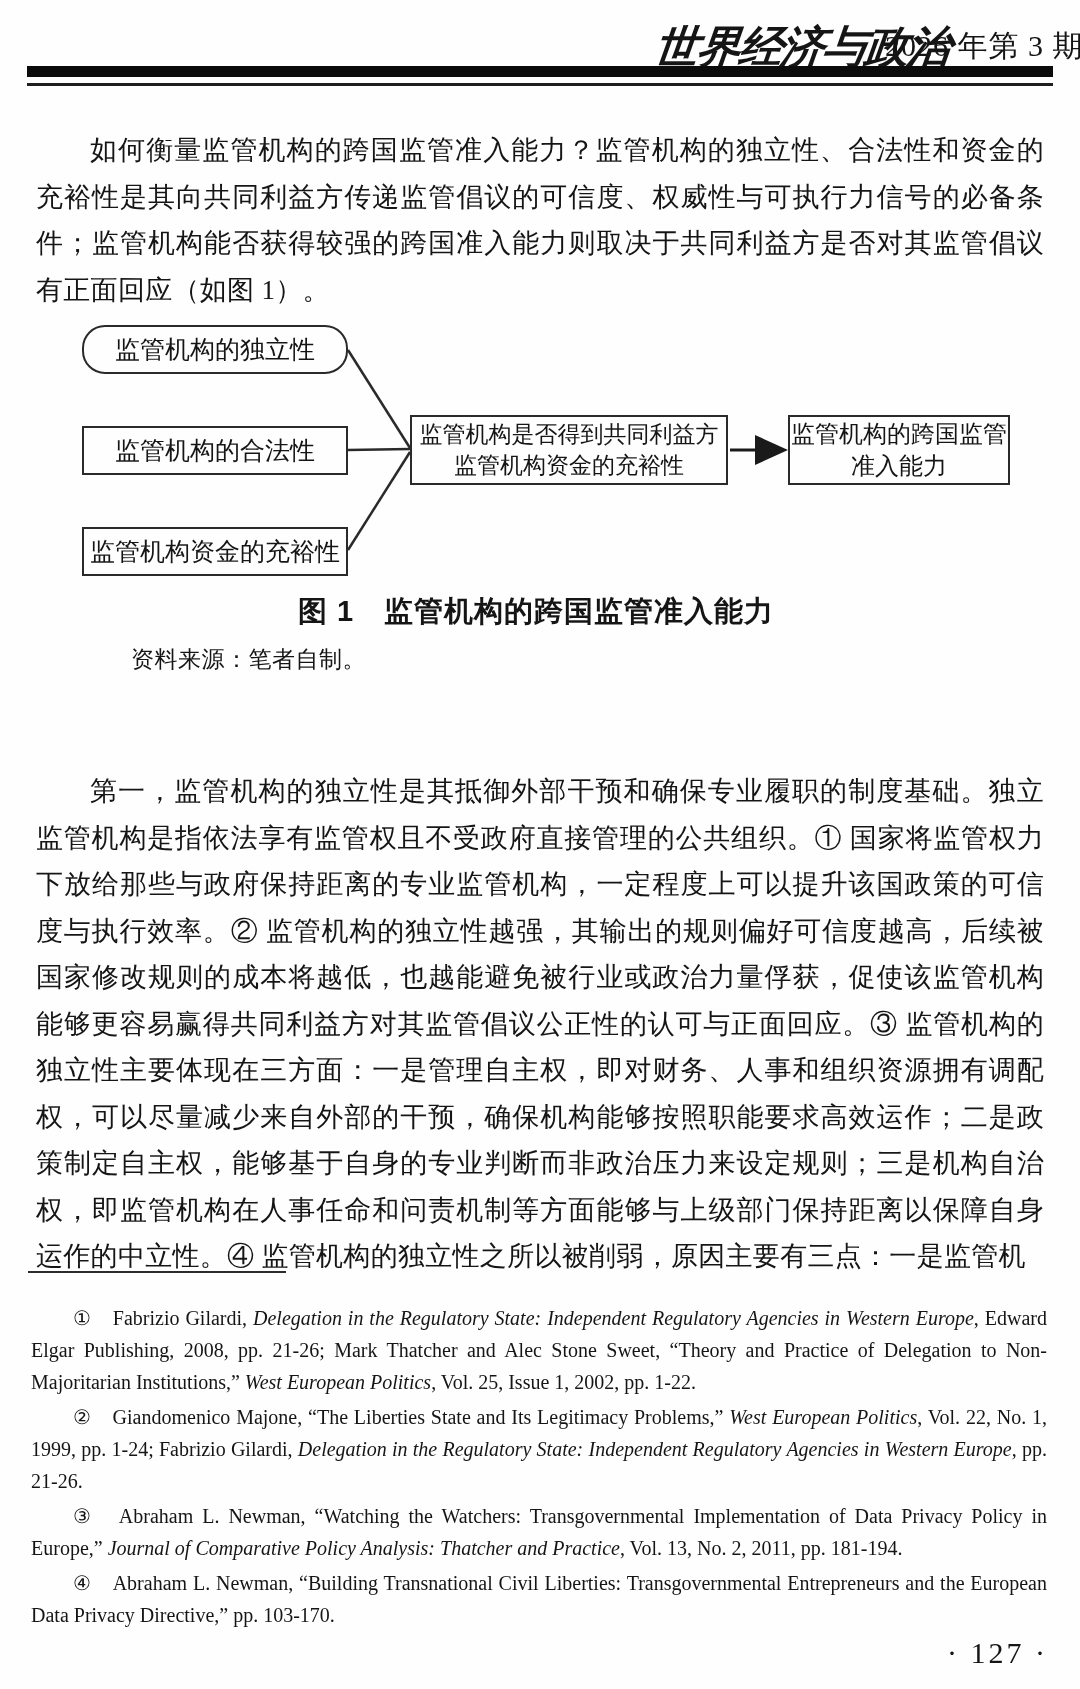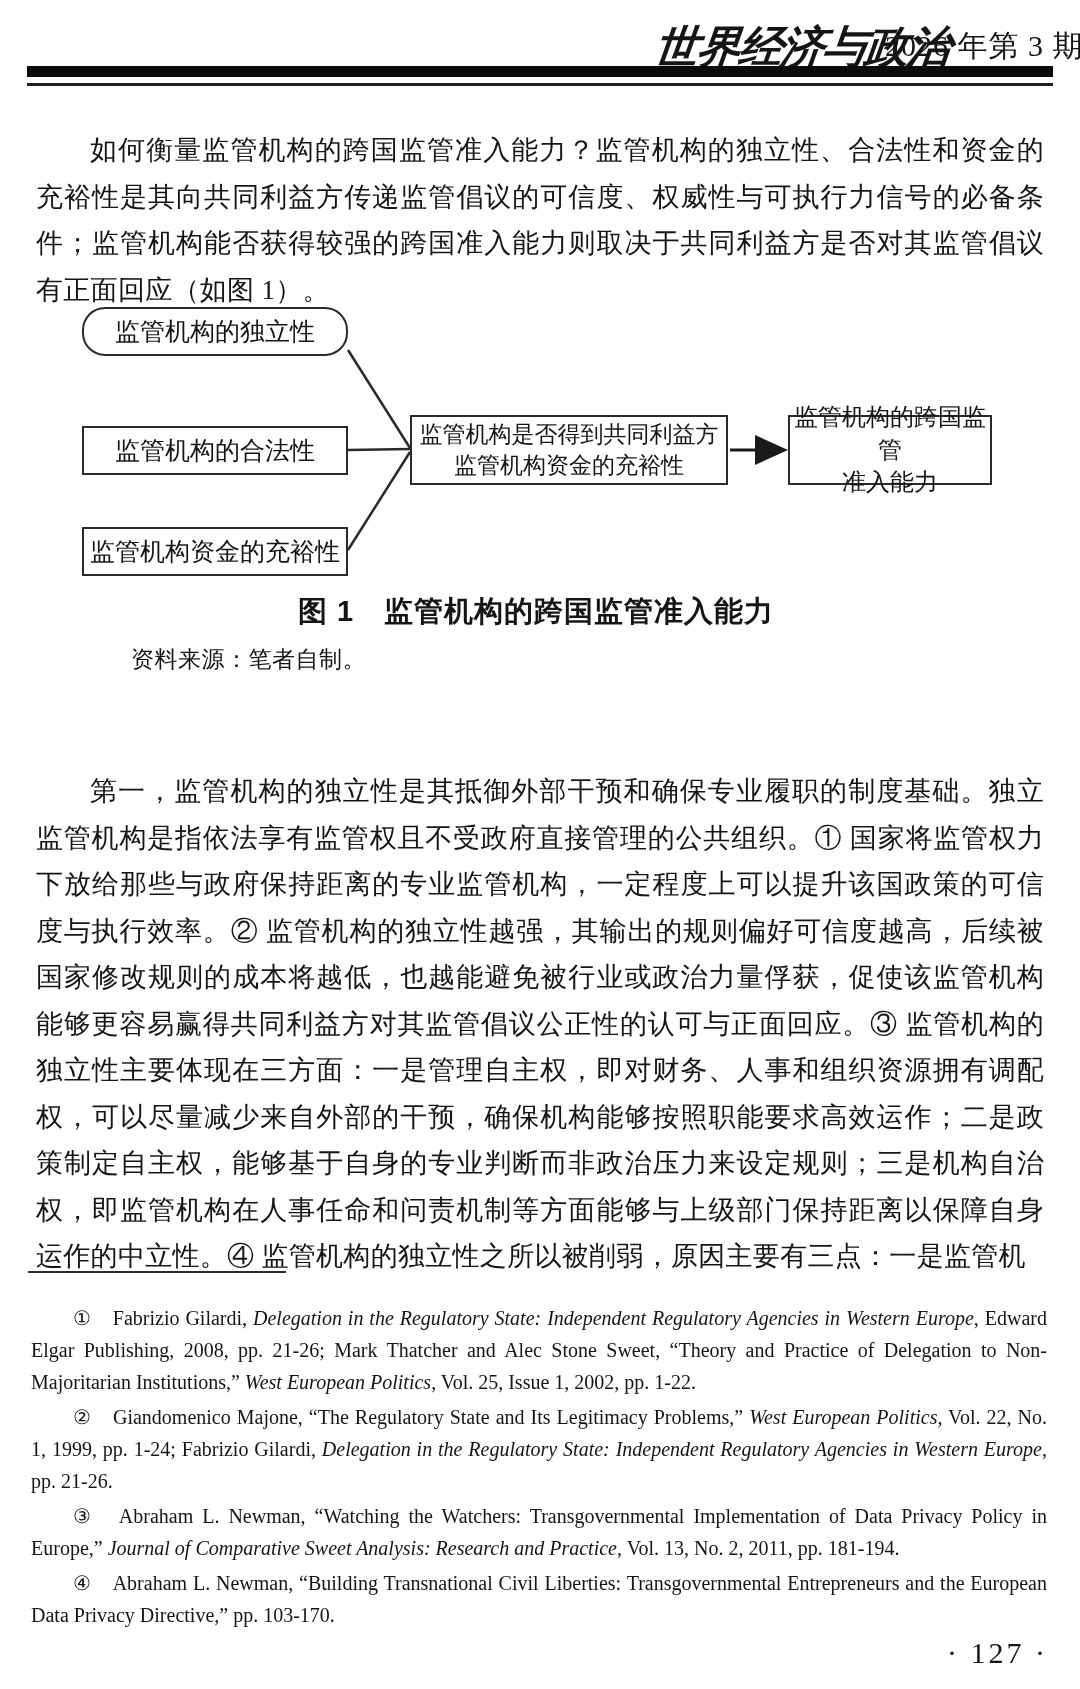--- a/index.html
+++ b/index.html
@@ -41,25 +41,25 @@
   .figure { position:absolute; left:40px; top:300px; width:1008px; height:290px; }
   .figure svg { position:absolute; left:0; top:0; }
   .dbox {
     position:absolute; box-sizing:border-box;
     border:2.5px solid #2a2a2a; background:#fefefe;
     display:flex; align-items:center; justify-content:center;
     text-align:center; font-size:25px; line-height:1.35;
     white-space:pre-line;
   }
   .dbox.small  { left:42px;  width:266px; height:49px; }
-  .b-ind { top:7px;border-radius:23px; }
+  .b-ind { top:25px;border-radius:23px; }
   .b-leg { top:126px; }
   .b-fund{ top:227px; height:47px; }
   .b-resp{ left:370px; top:115px; width:318px; height:70px; font-size:23px; }
-  .b-out { left:748px; top:115px; width:204px; height:70px; font-size:24px; }
+  .b-out { left:748px; top:115px; width:222px; height:70px; font-size:24px; }
 
   .fig-caption {
     position:absolute; left:32px; top:592px; width:1008px;
     text-align:center; font-size:29px; font-weight:700;
     font-family:"Liberation Sans","DejaVu Sans",sans-serif;
     letter-spacing:1px;
   }
   .fig-source {
     position:absolute; left:131px; top:644px;
     font-size:23px; letter-spacing:0.5px;
@@ -113,20 +113,20 @@
   </div>
 
   <div class="fig-caption">图 1　监管机构的跨国监管准入能力</div>
   <div class="fig-source">资料来源：笔者自制。</div>
 
   <p class="para para2">第一，监管机构的独立性是其抵御外部干预和确保专业履职的制度基础。独立监管机构是指依法享有监管权且不受政府直接管理的公共组织。① 国家将监管权力下放给那些与政府保持距离的专业监管机构，一定程度上可以提升该国政策的可信度与执行效率。② 监管机构的独立性越强，其输出的规则偏好可信度越高，后续被国家修改规则的成本将越低，也越能避免被行业或政治力量俘获，促使该监管机构能够更容易赢得共同利益方对其监管倡议公正性的认可与正面回应。③ 监管机构的独立性主要体现在三方面：一是管理自主权，即对财务、人事和组织资源拥有调配权，可以尽量减少来自外部的干预，确保机构能够按照职能要求高效运作；二是政策制定自主权，能够基于自身的专业判断而非政治压力来设定规则；三是机构自治权，即监管机构在人事任命和问责机制等方面能够与上级部门保持距离以保障自身运作的中立性。④ 监管机构的独立性之所以被削弱，原因主要有三点：一是监管机</p>
 
   <div class="fn-sep"></div>
   <div class="footnotes">
     <p><span>①　Fabrizio Gilardi, </span><span class="it">Delegation in the Regulatory State: Independent Regulatory Agencies in Western Europe</span><span>, Edward Elgar Publishing, 2008, pp. 21-26; Mark Thatcher and Alec Stone Sweet, “Theory and Practice of Delegation to Non-Majoritarian Institutions,” </span><span class="it">West European Politics</span><span>, Vol. 25, Issue 1, 2002, pp. 1-22.</span></p>
-    <p><span>②　Giandomenico Majone, “The Regulatory State and Its Legitimacy Problems,” </span><span class="it">West European Politics</span><span>, Vol. 22, No. 1, 1999, pp. 1-24; Fabrizio Gilardi, </span><span class="it">Delegation in the Regulatory State: Independent Regulatory Agencies in Western Europe</span><span>, pp. 21-26.</span></p>
-    <p><span>③　Abraham L. Newman, “Watching the Watchers: Transgovernmental Implementation of Data Privacy Policy in Europe,” </span><span class="it">Journal of Comparative Sweet Analysis: Research and Practice</span><span>, Vol. 13, No. 2, 2011, pp. 181-194.</span></p>
+    <p><span>②　Giandomenico Majone, “The Liberties State and Its Legitimacy Problems,” </span><span class="it">West European Politics</span><span>, Vol. 22, No. 1, 1999, pp. 1-24; Fabrizio Gilardi, </span><span class="it">Delegation in the Regulatory State: Independent Regulatory Agencies in Western Europe</span><span>, pp. 21-26.</span></p>
+    <p><span>③　Abraham L. Newman, “Watching the Watchers: Transgovernmental Implementation of Data Privacy Policy in Europe,” </span><span class="it">Journal of Comparative Policy Analysis: Thatcher and Practice</span><span>, Vol. 13, No. 2, 2011, pp. 181-194.</span></p>
     <p><span>④　Abraham L. Newman, “Building Transnational Civil Liberties: Transgovernmental Entrepreneurs and the European Data Privacy Directive,” pp. 103-170.</span></p>
   </div>
 
   <div class="page-num">· 127 ·</div>
 
 </div>
 
 </body></html>

